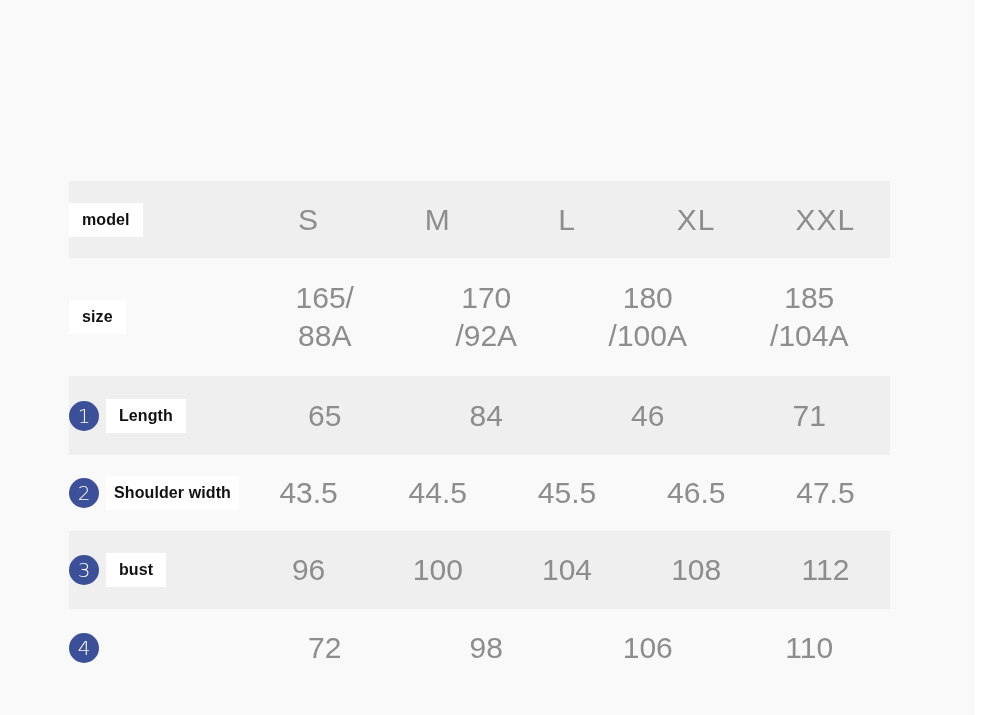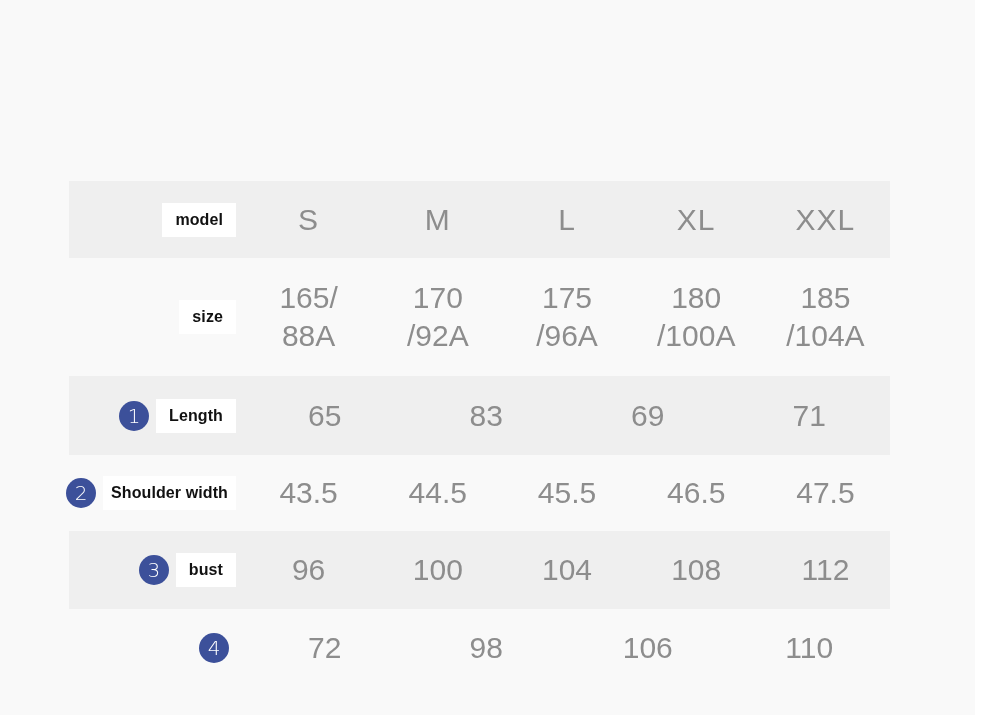--- a/index.html
+++ b/index.html
@@ -55,21 +55,21 @@
   .row-waistline { height: 78px; }
 
   
   .label-cell {
     position: relative;
     width: 175px;
     flex: 0 0 175px;
     height: 100%;
     display: flex;
     align-items: center;
-    justify-content: flex-end;
+    justify-content: flex-start;
     padding-right: 8px;
     box-sizing: border-box;
   }
 
   .badge {
     width: 30px;
     height: 30px;
     flex: 0 0 30px;
     border-radius: 50%;
     background: #3c509a;
@@ -158,46 +158,42 @@
     </div>
     <div class="value-cell">
       <span class="v-size">165/</span>
       <span class="v-size">88A</span>
     </div>
     <div class="value-cell">
       <span class="v-size">170</span>
       <span class="v-size">/92A</span>
     </div>
     <div class="value-cell">
-      <span class="v-size">175</span>
-      <span class="v-size">/96A</span>
-    </div>
-    <div class="value-cell">
       <span class="v-size">180</span>
       <span class="v-size">/100A</span>
     </div>
     <div class="value-cell">
       <span class="v-size">185</span>
       <span class="v-size">/104A</span>
     </div>
   </div>
 
   <div class="chart-row band row-length">
     <div class="label-cell">
       <span class="badge">1</span>
       <span class="label-chip">Length</span>
     </div>
     <div class="value-cell">
       <span class="v-num">65</span>
     </div>
     <div class="value-cell">
-      <span class="v-num">83</span>
-    </div>
-    <div class="value-cell">
-      <span class="v-num">69</span>
+      <span class="v-num">84</span>
+    </div>
+    <div class="value-cell">
+      <span class="v-num">46</span>
     </div>
     <div class="value-cell">
       <span class="v-num">71</span>
     </div>
   </div>
 
   <div class="chart-row plain row-shoulder">
     <div class="label-cell">
       <span class="badge">2</span>
       <span class="label-chip wide">Shoulder width</span>

